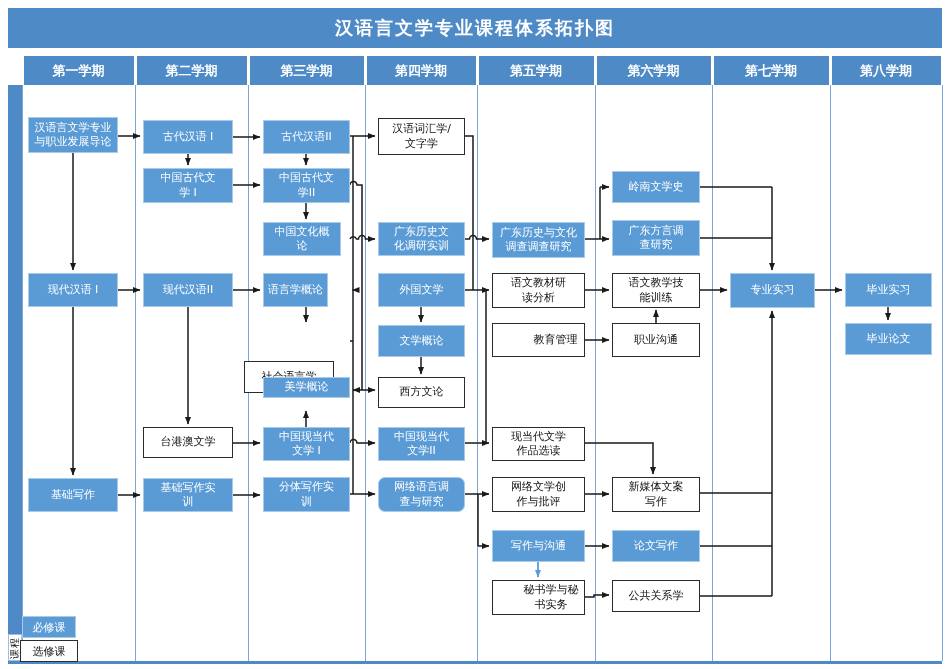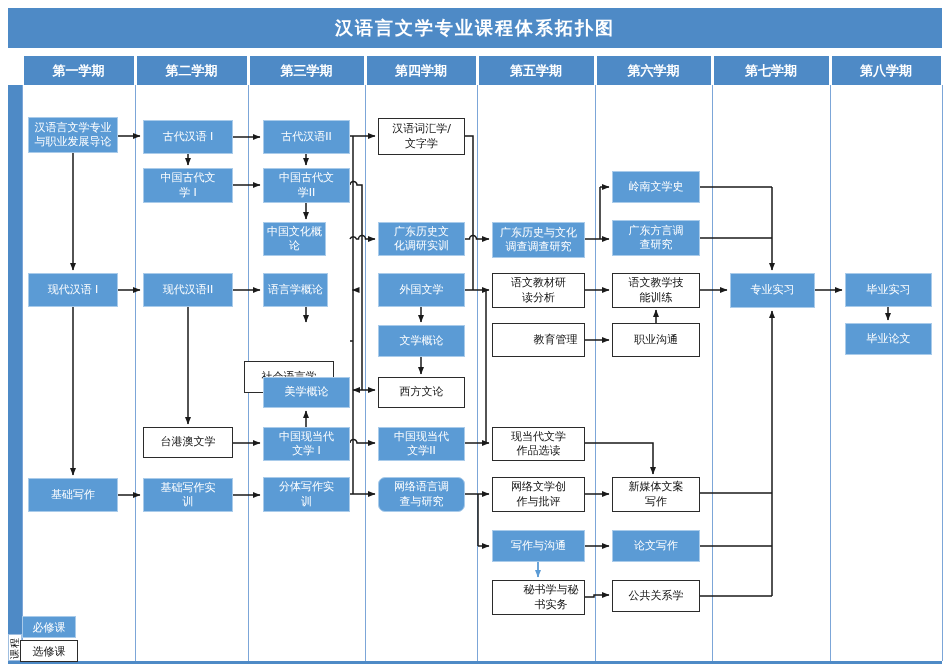--- a/index.html
+++ b/index.html
@@ -154,25 +154,25 @@
       <div class="node req" style="left: 143px; top: 120px; width: 90px; height: 34px;">古代汉语 I</div>
       <div class="node req" style="left: 143px; top: 168px; width: 90px; height: 35px;">中国古代文
 学 I</div>
       <div class="node req" style="left: 143px; top: 273px; width: 90px; height: 34px;">现代汉语II</div>
       <div class="node elec" style="left: 143px; top: 427px; width: 90px; height: 31px;">台港澳文学</div>
       <div class="node req" style="left: 143px; top: 478px; width: 90px; height: 34px;">基础写作实
 训</div>
       <div class="node req" style="left: 263px; top: 120px; width: 87px; height: 34px;">古代汉语II</div>
       <div class="node req" style="left: 263px; top: 168px; width: 87px; height: 35px;">中国古代文
 学II</div>
-      <div class="node req" style="left: 263px; top: 222px; width: 63px; height: 34px;">中国文化概
+      <div class="node req" style="left: 263px; top: 222px; width: 78px; height: 34px;">中国文化概
 论</div>
       <div class="node req" style="left: 263px; top: 273px; width: 65px; height: 34px;">语言学概论</div>
       <div class="node elec" style="left: 244px; top: 325px; width: 90px; height: 32px; margin-top: 36px;">社会语言学</div>
-      <div class="node req" style="left: 263px; top: 377px; width: 87px; height: 31px;">美学概论</div>
+      <div class="node req" style="left: 263px; top: 377px; width: 87px; height: 21px;">美学概论</div>
       <div class="node req" style="left: 263px; top: 427px; width: 87px; height: 34px;">中国现当代
 文学 I</div>
       <div class="node req" style="left: 263px; top: 477px; width: 87px; height: 35px;">分体写作实
 训</div>
       <div class="node elec" style="left: 378px; top: 118px; width: 87px; height: 37px;">汉语词汇学/
 文字学</div>
       <div class="node req" style="left: 378px; top: 222px; width: 87px; height: 34px;">广东历史文
 化调研实训</div>
       <div class="node req" style="left: 378px; top: 273px; width: 87px; height: 34px;">外国文学</div>
       <div class="node req" style="left: 378px; top: 325px; width: 87px; height: 32px;">文学概论</div>

